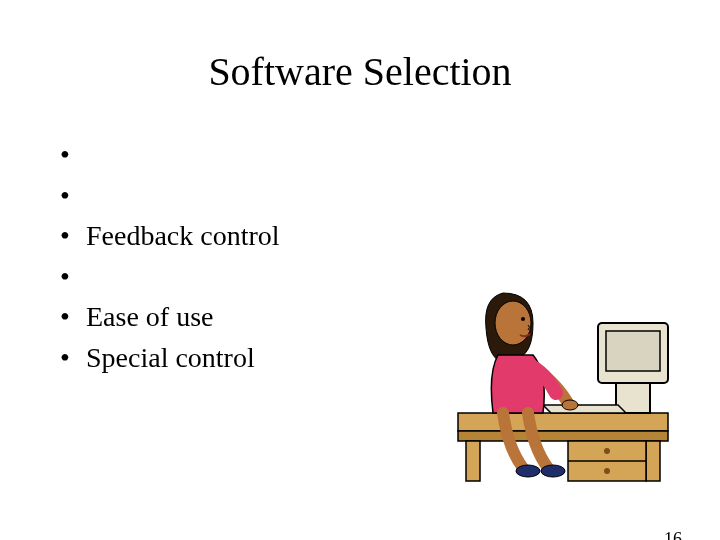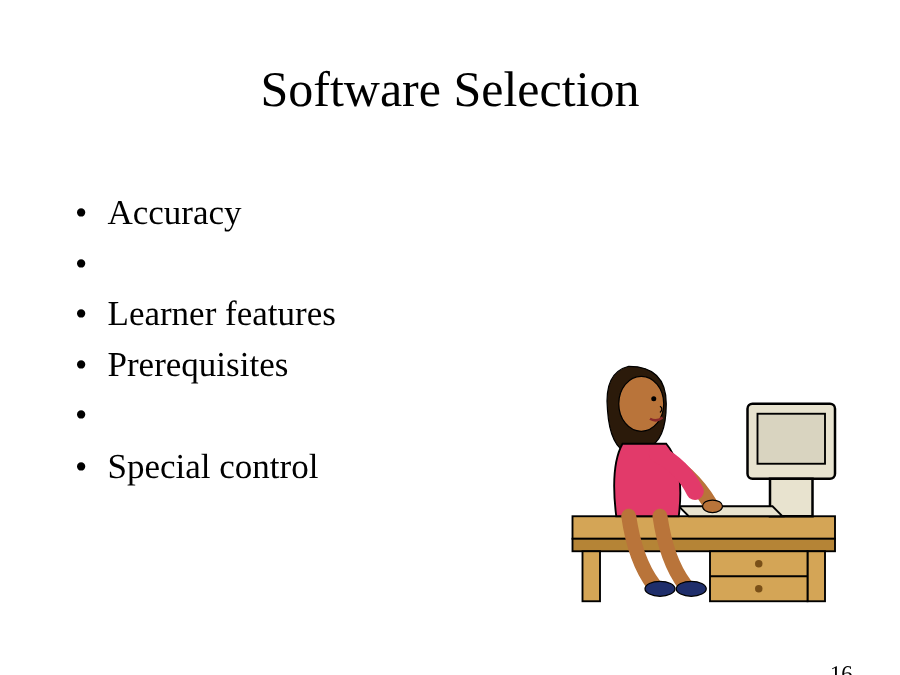--- a/index.html
+++ b/index.html
@@ -16,21 +16,21 @@
     width: 100%;
     height: 100%;
     position: relative;
     padding: 0;
   }
   .title {
     text-align: center;
     font-size: 40px;
     font-weight: normal;
     margin-top: 48px;
-    margin-bottom: 56px;
+    margin-bottom: 40px;
   }
   .content {
     display: flex;
     align-items: flex-start;
     padding-left: 60px;
   }
   ul.bullets {
     list-style: none;
     font-size: 28px;
     line-height: 1.45;
@@ -63,35 +63,34 @@
 <body>
 
 <div class="slide">
 
   <h1 class="title">Software Selection</h1>
 
   <div class="content">
     <ul class="bullets">
       <li>
           <span class="dot">•</span>
-          <span>Accuracy</span>
         </li>
       <li>
           <span class="dot">•</span>
         </li>
       <li>
           <span class="dot">•</span>
-          <span>Learner features</span>
+          <span>Feedback control</span>
         </li>
       <li>
           <span class="dot">•</span>
-          <span>Prerequisites</span>
         </li>
       <li>
           <span class="dot">•</span>
+          <span>Ease of use</span>
         </li>
       <li>
           <span class="dot">•</span>
           <span>Special control</span>
         </li>
     </ul>
   </div>
 
   <div class="illustration">
     <svg viewBox="0 0 230 220">

